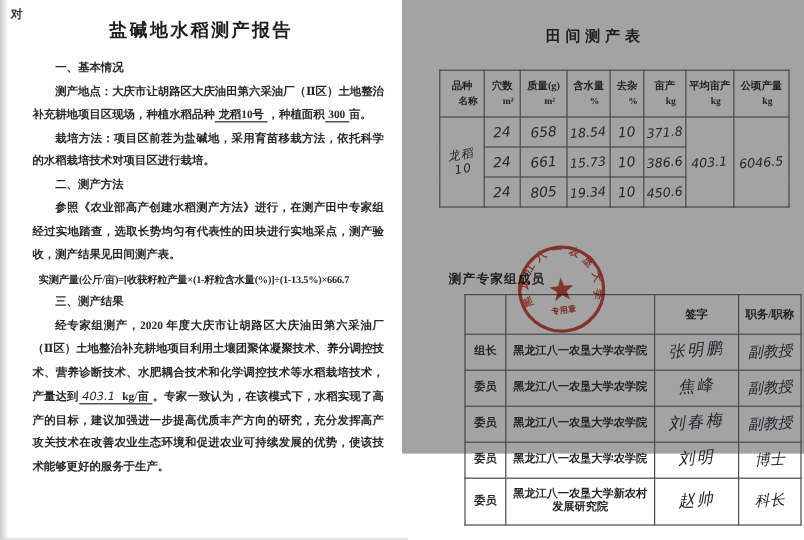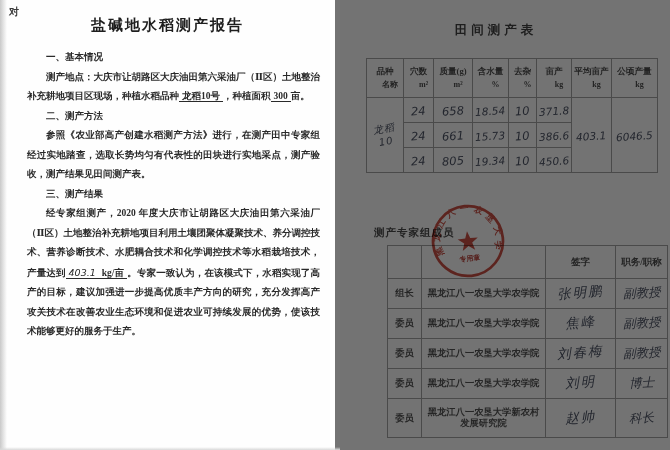--- a/index.html
+++ b/index.html
@@ -35,21 +35,21 @@
   }
   .doc-body p { text-indent:2em; }
   .doc-body p.heading { font-weight:700; }
   .doc-body p.formula { text-indent:0.6em; white-space:nowrap; font-size:8.6px; letter-spacing:-0.2px; }
   .fillin {
     font-weight:700; border-bottom:1px solid #2a2a2a; padding:0 3px;
   }
   .fillin.hw-fill { font-family:"DejaVu Sans",sans-serif; font-weight:400; font-style:italic; }
 
   
-  .page-right { position:absolute; left:335px; top:0; width:335px; height:450px; background:#737373; }
+  .page-right { position:absolute; left:335px; top:0; width:335px; height:378px; background:#a3a3a3; }
   .table-title {
     position:absolute; left:30px; top:22px; width:262px; text-align:center;
     font-size:12.5px; font-weight:700; letter-spacing:4px; color:#1e1e1e;
   }
   table { border-collapse:collapse; table-layout:fixed; }
   td,th { border:1px solid #4a4a4a; text-align:center; vertical-align:middle; padding:0; }
 
   .field-table { position:absolute; left:31px; top:58px; width:291px; }
   .field-table th { font-size:8.6px; font-weight:700; line-height:13px; height:39px; color:#232323; }
   .field-table th .unit { font-size:8px; font-weight:700;margin-left:10px; }
@@ -86,22 +86,24 @@
 <div class="edge-left"></div>
 <div class="edge-bottom"></div>
 
 <div class="page-left">
   <span class="corner-char">对</span>
   <div class="doc-title">盐碱地水稻测产报告</div>
 
   <div class="doc-body">
     <p class="heading">一、基本情况</p>
     <p><span>测产地点：大庆市让胡路区大庆油田第六采油厂（Ⅱ区）土地整治补充耕地项目区现场，种植水稻品种</span><span class="fillin">龙稻10号</span><span>，种植面积</span><span class="fillin">300</span><span>亩。</span></p>
+    <p>栽培方法：项目区前茬为盐碱地，采用育苗移栽方法，依托科学的水稻栽培技术对项目区进行栽培。</p>
     <p class="heading">二、测产方法</p>
     <p>参照《农业部高产创建水稻测产方法》进行，在测产田中专家组经过实地踏查，选取长势均匀有代表性的田块进行实地采点，测产验收，测产结果见田间测产表。</p>
+    <p class="formula">实测产量(公斤/亩)=[收获籽粒产量×(1-籽粒含水量(%)]÷(1-13.5%)×666.7</p>
     <p class="heading">三、测产结果</p>
     <p><span>经专家组测产，2020 年度大庆市让胡路区大庆油田第六采油厂（Ⅱ区）土地整治补充耕地项目利用土壤团聚体凝聚技术、养分调控技术、营养诊断技术、水肥耦合技术和化学调控技术等水稻栽培技术，产量达到</span><span class="fillin hw-fill">403.1</span><span class="fillin">kg/亩</span><span>。专家一致认为，在该模式下，水稻实现了高产的目标，建议加强进一步提高优质丰产方向的研究，充分发挥高产攻关技术在改善农业生态环境和促进农业可持续发展的优势，使该技术能够更好的服务于生产。</span></p>
   </div>
 </div>
 
 <div class="page-right">
   <div class="table-title">田间测产表</div>
 
   <table class="field-table">
     <colgroup>

